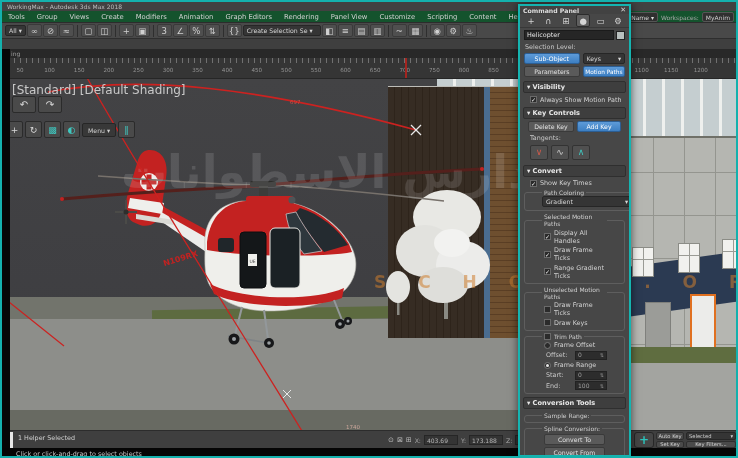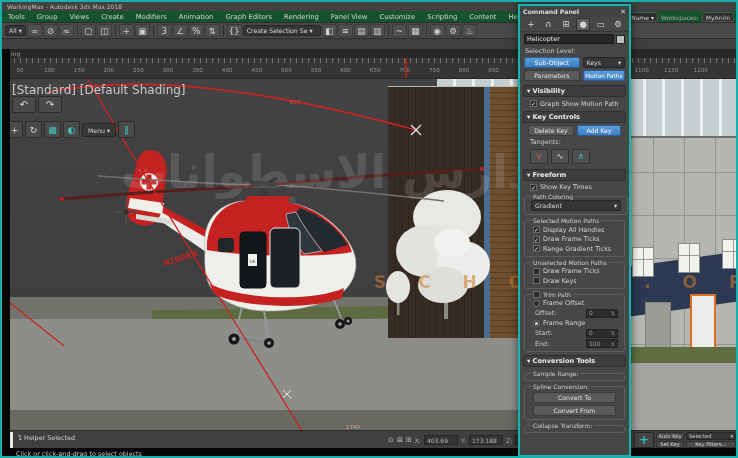--- a/index.html
+++ b/index.html
@@ -107,21 +107,21 @@
     display:flex;align-items:center;justify-content:space-between;padding:0 3px;font-size:6.2px;}
   .w58{width:58px;}.w44{width:44px;}
   .rollout{background:#3e3e3e;border:1px solid #2f2f2f;border-radius:2px;margin:3px 3px 1px;
     padding:1px 3px;font-size:6.6px;font-weight:bold;color:#e8e8e8;}
   .chk-row{display:flex;align-items:center;gap:3px;margin:1.5px 0 0 10px;color:#d2d2d2;}
   .box{width:7px;height:7px;background:#2b2b2b;border:1px solid #6a6a6a;display:flex;
     align-items:center;justify-content:center;font-size:6px;color:#eee;line-height:7px;flex:0 0 auto;}
   .radio{width:7px;height:7px;border-radius:50%;background:#2b2b2b;border:1px solid #777;
     display:flex;align-items:center;justify-content:center;flex:0 0 auto;}
   .radio.on:before{content:"";width:3px;height:3px;border-radius:50%;background:#e8e8e8;}
-  fieldset.grp{border:1px solid #5e5e5e;border-radius:3px;margin:2px 4px 0;padding:0 6px 3px;}
+  fieldset.grp{border:1px solid #5e5e5e;border-radius:3px;margin:2px 4px 0;padding:0 17px 3px;}
   fieldset.grp legend{font-size:6px;color:#cfcfcf;padding:0 2px;display:flex;align-items:center;gap:3px;}
   .spin-row{display:flex;align-items:center;justify-content:space-between;margin:1.5px 0 0 4px;color:#c9c9c9;}
   .spin{width:32px;height:9px;background:#2c2c2c;border:1px solid #222;color:#9f9f9f;
     font-size:6px;line-height:8px;padding:0 2px;display:flex;align-items:center;justify-content:space-between;}
   .spin .arr{font-size:5px;color:#8a8a8a;}
   .tan-row{display:flex;gap:3px;margin:2px 0 2px 10px;}
   .tan-btn{width:18px;height:15px;background:#505050;border:1px solid #333;border-radius:2px;
     display:flex;align-items:center;justify-content:center;font-size:9px;}
   .wide-btn{height:11px;margin:2px 2px 0;background:#5a5a5a;border:1px solid #3a3a3a;border-radius:2px;
     color:#e0e0e0;display:flex;align-items:center;justify-content:center;font-size:6.2px;font-weight:normal;}
@@ -427,36 +427,36 @@
         </div>
     </div>
     <div class="btn-row">
       <div class="btn w58">Parameters</div>
       <div class="btn blue w44" style="font-size:5.8px;">Motion Paths</div>
     </div>
 
     <div class="rollout">▾ <span>Visibility</span></div>
     <div class="chk-row">
       <span class="box">✓</span>
-        <span>Graph Show Motion Path</span>
+        <span>Always Show Motion Path</span>
     </div>
 
     <div class="rollout">▾ <span>Key Controls</span></div>
     <div class="btn-row" style="margin-left:8px;">
       <div class="btn" style="width:46px;">Delete Key</div>
       <div class="btn blue" style="width:44px;">Add Key</div>
     </div>
     <div class="lbl" style="margin-left:10px;">Tangents:</div>
     <div class="tan-row" id="tangent-row">
         <div class="tan-btn" style="color: rgb(208, 90, 74);">∨</div>
         <div class="tan-btn" style="color: rgb(207, 207, 207);">∿</div>
         <div class="tan-btn" style="color: rgb(63, 200, 192);">∧</div>
       </div>
 
-    <div class="rollout">▾ <span>Freeform</span></div>
+    <div class="rollout">▾ <span>Convert</span></div>
     <div class="chk-row">
       <span class="box">✓</span>
         <span>Show Key Times</span>
     </div>
     <fieldset class="grp">
       <legend>Path Coloring</legend>
       <div class="dd" style="width:90px;margin:0 auto;">
         <span>Gradient</span>
           <span>▾</span>
       </div>

